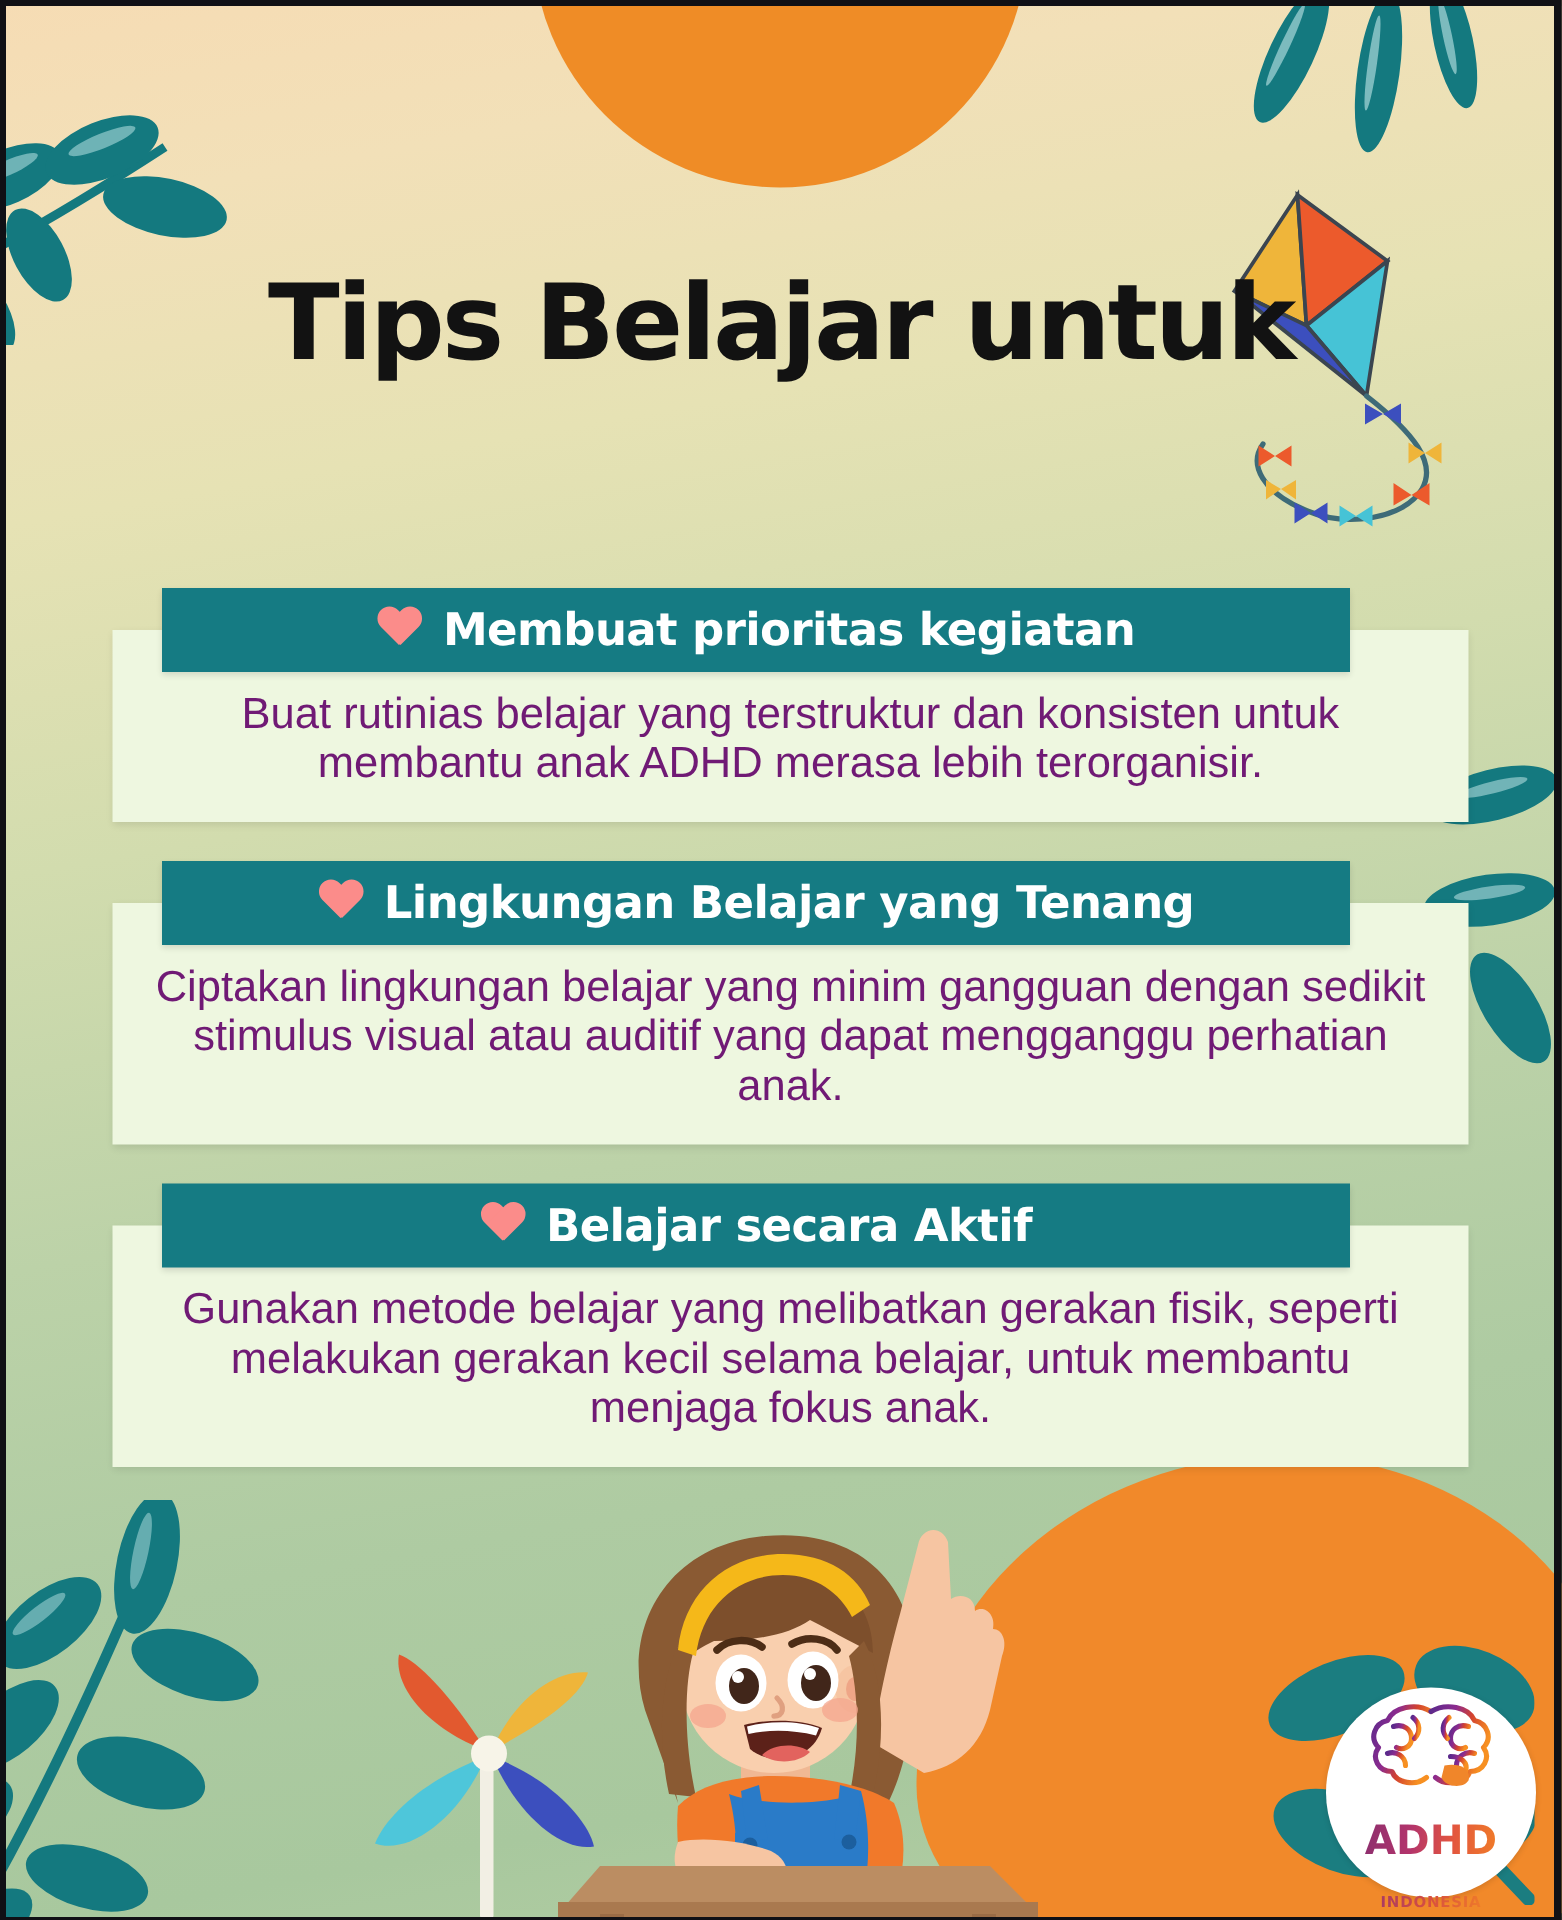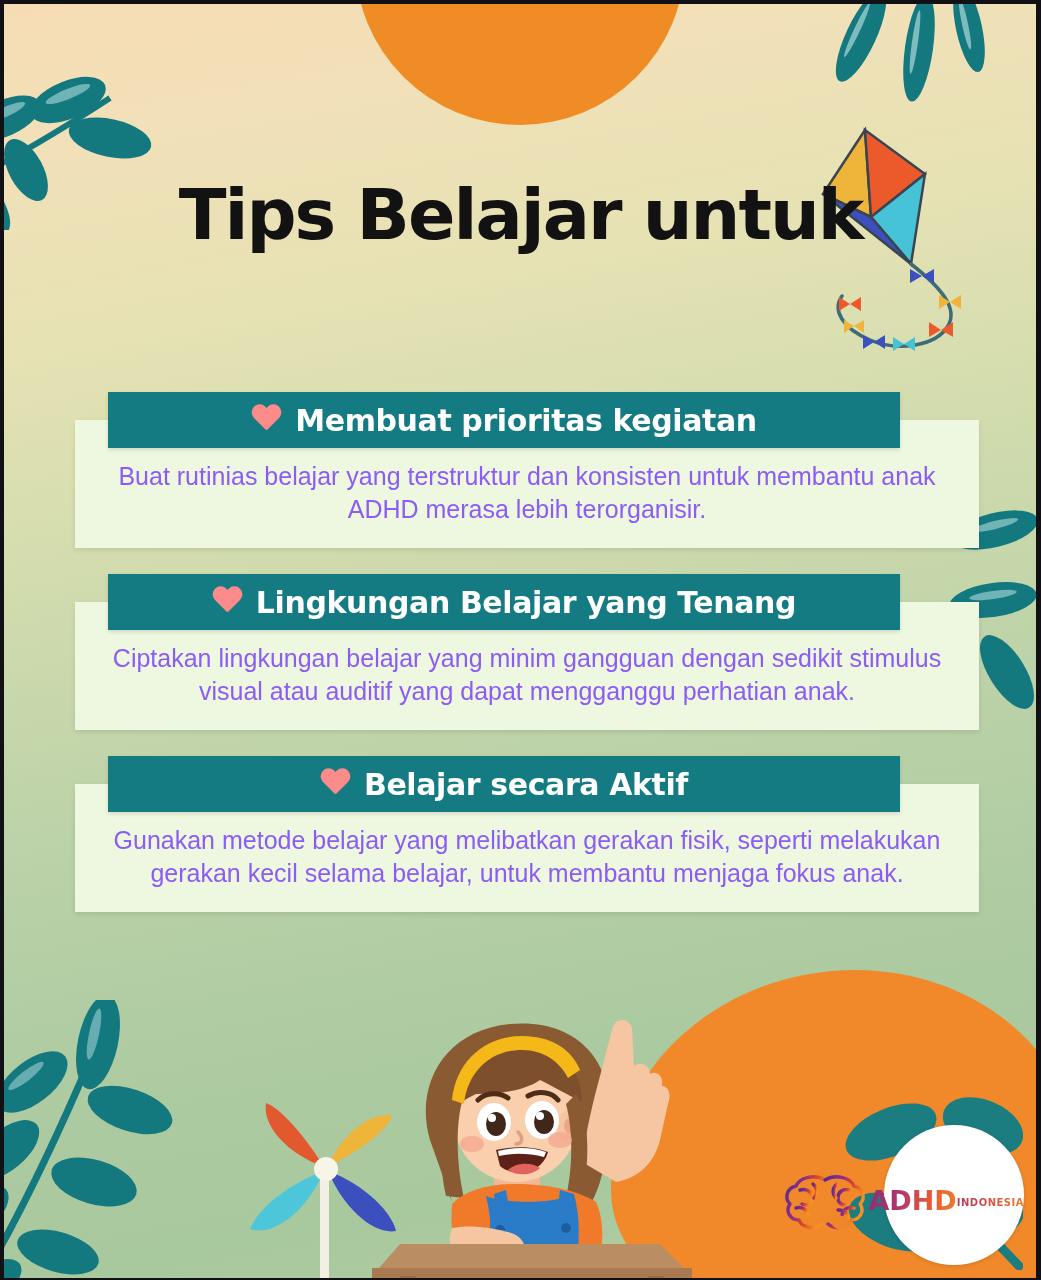--- a/index.html
+++ b/index.html
@@ -113,45 +113,46 @@
     color:#ffffff;
     white-space:nowrap;
   }
   .card-body {
     position:relative;
     margin:-28px 62px 0 75px;
     background:#eef7e0;
     padding:40px 28px 22px;
     text-align:center;
     font-family:"Liberation Sans", sans-serif;
-    font-size:25px;
+    font-size:29px;
     line-height:33px;
-    color:#8b5cf6;
+    color:#701a75;
     z-index:2;
     box-shadow:0 2px 5px rgba(0,0,0,.10);
   }
 
   
   .scene { position:absolute; left:0; bottom:0; width:1041px; height:290px; z-index:14; }
 
   
   .pinwheel { position:absolute; left:228px; bottom:0; width:200px; height:195px; z-index:13; }
 
   
   .logo-badge {
     position:absolute;
     right:17px; bottom:15px;
     width:140px; height:140px;
     border-radius:50%;
     background:#ffffff;
     z-index:20;
-    display:flex; 
-    align-items:center; justify-content:flex-end;
+    display:flex; flex-direction:column;
+    align-items:center; justify-content:center;
     padding-top:16px;
     box-shadow:0 1px 4px rgba(0,0,0,.14);
+    gap:24px;
   }
   .logo-badge .brainbox { width:86px; height:62px; }
   .logo-badge .ltext {
     font-family:"DejaVu Sans", sans-serif;
     font-weight:bold;
     font-size:27px;
     letter-spacing:0px;
     line-height:26px;
     margin-top:-4px;
     background:linear-gradient(95deg,#8d2f6e 0%,#b3346b 35%,#e2553f 65%,#f07c28 100%);

